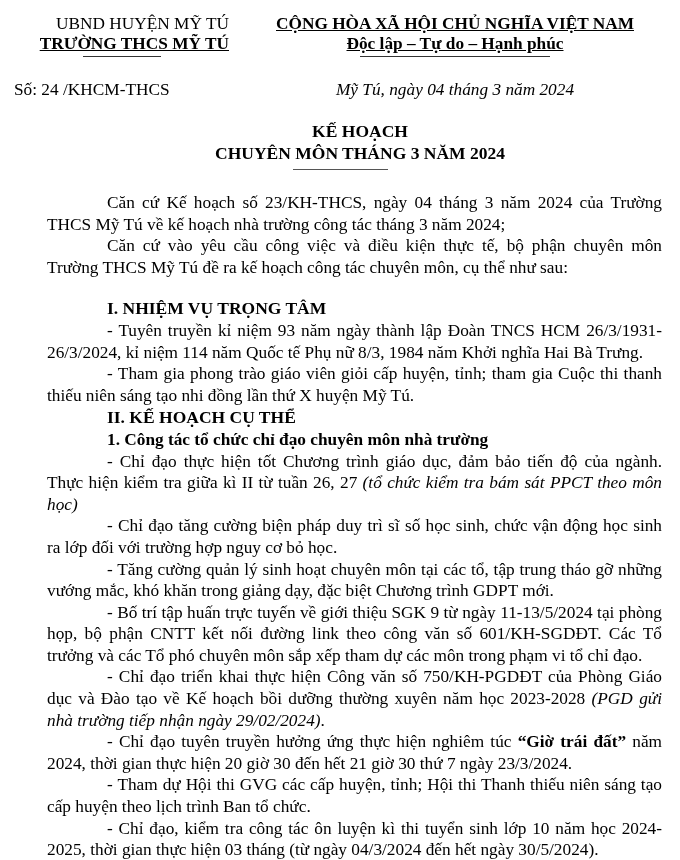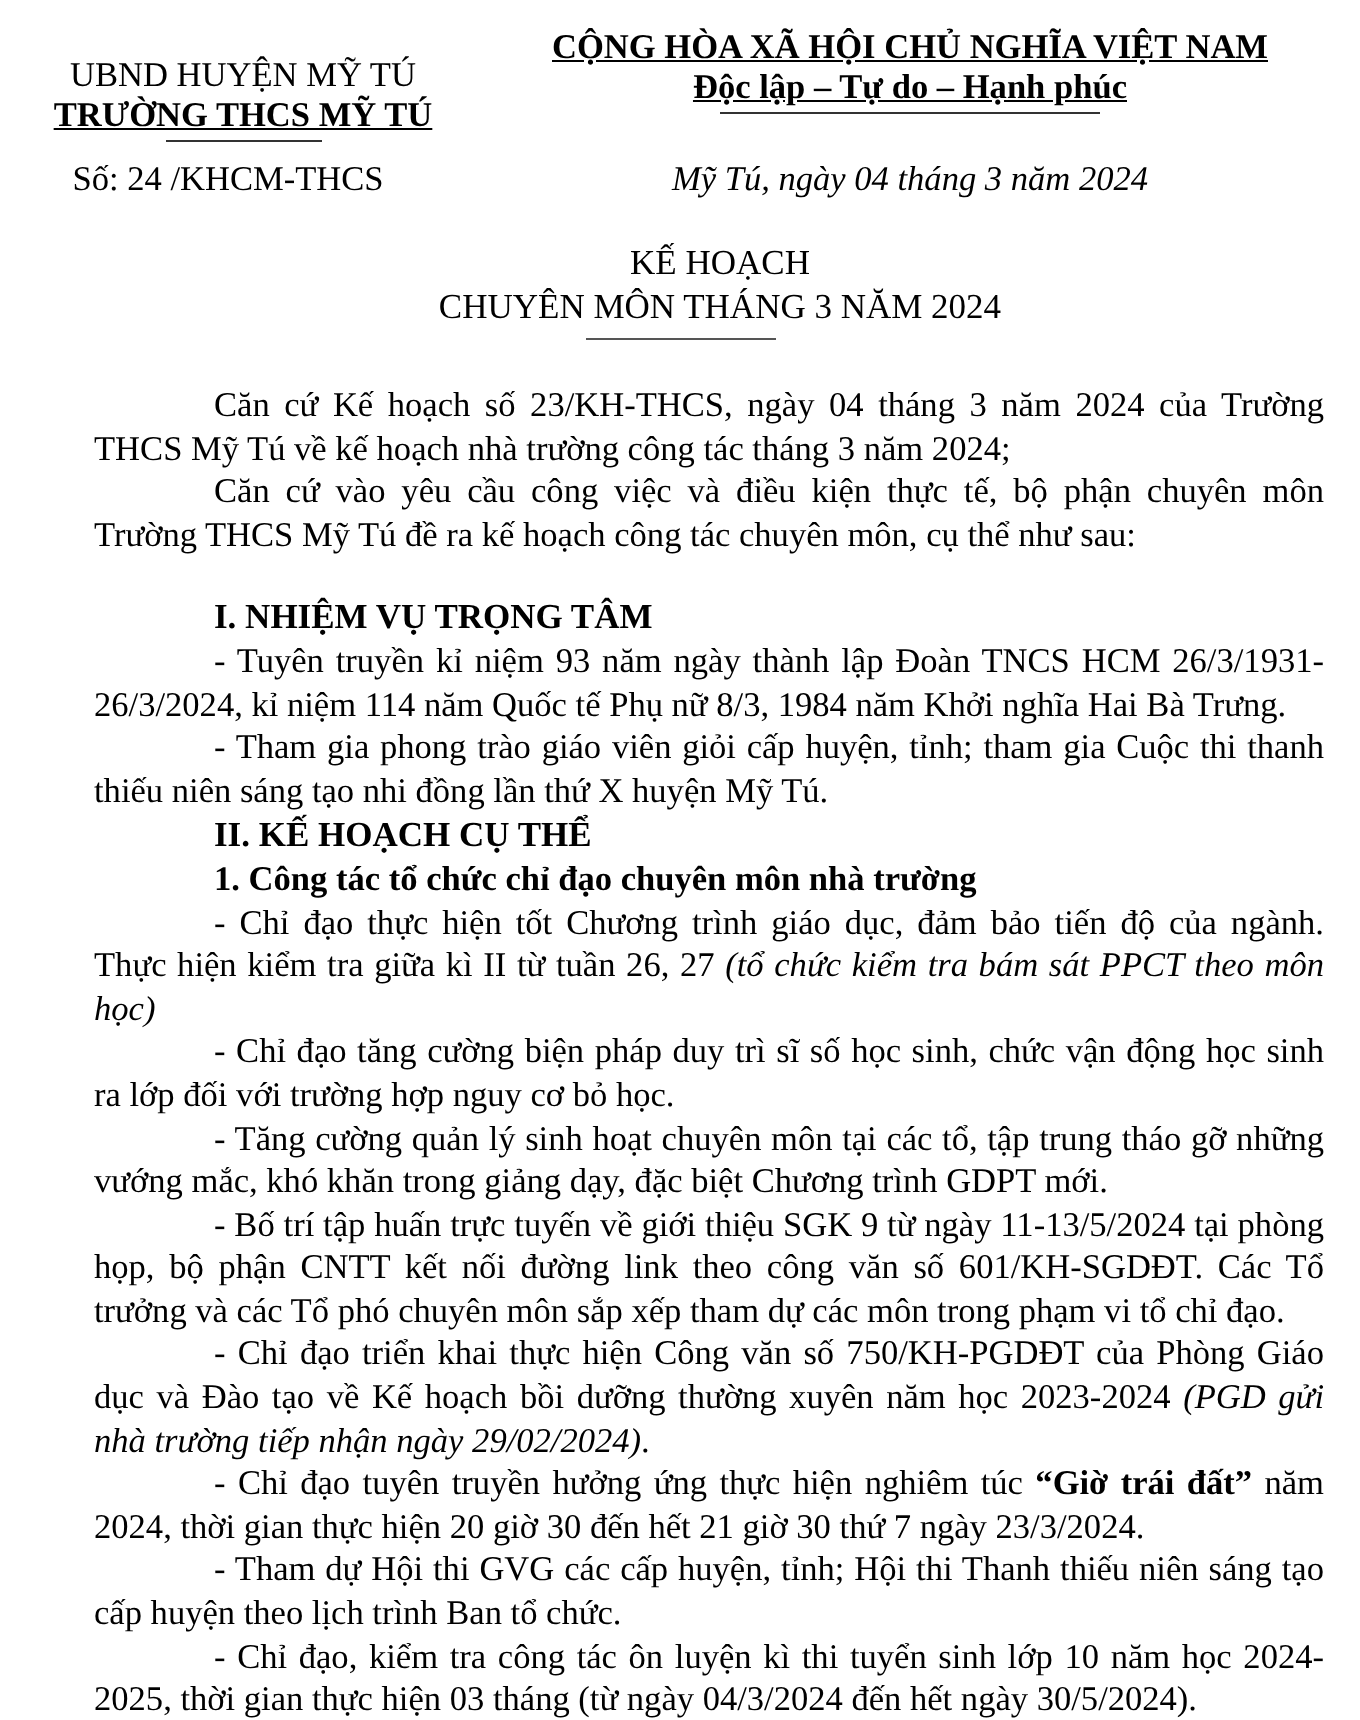--- a/index.html
+++ b/index.html
@@ -2,31 +2,31 @@
 <html><head>
 <meta charset="utf-8">
 <style>
   html, body { margin:0; padding:0; background:#ffffff; }
   body {
     width:680px; height:860px; overflow:hidden; position:relative;
     font-family:"Liberation Serif", serif; color:#000; font-size:17.3px;
   }
   .page { position:absolute; left:0; top:0; width:680px; height:860px; }
   .header { position:absolute; top:14px; left:0; width:680px; height:90px; }
-  .left-col { position:absolute; left:14px; top:14px; width:215px; text-align:center; }
+  .left-col { position:absolute; left:14px; top:0; width:215px; text-align:right; }
   .right-col { position:absolute; left:240px; top:0; width:430px; text-align:center; }
   .hline { line-height:20px; white-space:nowrap; }
   .bold { font-weight:bold;text-decoration:underline; }
   .rule { height:1px; background:#333; margin:2px auto 0 auto; }
   .rule.left { width:78px; }
   .rule.right { width:190px; }
-  .ref { position:absolute; top:66px; left:14px; width:200px; text-align:center; white-space:nowrap; }
+  .ref { position:absolute; top:66px; left:14px; width:200px; text-align:left; white-space:nowrap; }
   .date { position:absolute; top:66px; left:240px; width:430px; text-align:center; font-style:italic; white-space:nowrap; }
   .title-block { position:absolute; top:120px; left:0; width:680px; text-align:center; }
-  .title-block .t { font-weight:normal; line-height:22px; font-size:17.5px;padding-left:40px; }
+  .title-block .t { font-weight:bold; line-height:22px; font-size:17.5px;padding-left:40px; }
   .title-rule { width:95px; height:1px; background:#555; margin:5px auto 0 auto; }
   .body { position:absolute; top:192px; left:47px; width:615px; line-height:21.6px; text-align:justify; }
   .p { text-indent:60px; margin:0; }
   .h { text-indent:60px; margin:0; font-weight:bold; }
   .h.big { font-size:17.5px; }
   .it { font-style:italic; }
 </style>
 </head>
 <body>
 
@@ -61,19 +61,19 @@
     <p class="p">- Tuyên truyền kỉ niệm 93 năm ngày thành lập Đoàn TNCS HCM 26/3/1931-26/3/2024, kỉ niệm 114 năm Quốc tế Phụ nữ 8/3, 1984 năm Khởi nghĩa Hai Bà Trưng.</p>
     <p class="p">- Tham gia phong trào giáo viên giỏi cấp huyện, tỉnh; tham gia Cuộc thi thanh thiếu niên sáng tạo nhi đồng lần thứ X huyện Mỹ Tú.</p>
 
     <p class="h big" style="margin-top:1px">II. KẾ HOẠCH CỤ THỂ</p>
     <p class="h">1. Công tác tổ chức chỉ đạo chuyên môn nhà trường</p>
 
     <p class="p"><span>- Chỉ đạo thực hiện tốt Chương trình giáo dục, đảm bảo tiến độ của ngành. Thực hiện kiểm tra giữa kì II từ tuần 26, 27 </span><span class="it">(tổ chức kiểm tra bám sát PPCT theo môn học)</span></p>
     <p class="p">- Chỉ đạo tăng cường biện pháp duy trì sĩ số học sinh, chức vận động học sinh ra lớp đối với trường hợp nguy cơ bỏ học.</p>
     <p class="p">- Tăng cường quản lý sinh hoạt chuyên môn tại các tổ, tập trung tháo gỡ những vướng mắc, khó khăn trong giảng dạy, đặc biệt Chương trình GDPT mới.</p>
     <p class="p">- Bố trí tập huấn trực tuyến về giới thiệu SGK 9 từ ngày 11-13/5/2024 tại phòng họp, bộ phận CNTT kết nối đường link theo công văn số 601/KH-SGDĐT. Các Tổ trưởng và các Tổ phó chuyên môn sắp xếp tham dự các môn trong phạm vi tổ chỉ đạo.</p>
-    <p class="p"><span>- Chỉ đạo triển khai thực hiện Công văn số 750/KH-PGDĐT của Phòng Giáo dục và Đào tạo về Kế hoạch bồi dưỡng thường xuyên năm học 2023-2024 </span><span class="it">(PGD gửi nhà trường tiếp nhận ngày 29/02/2024)</span><span>.</span></p>
+    <p class="p"><span>- Chỉ đạo triển khai thực hiện Công văn số 750/KH-PGDĐT của Phòng Giáo dục và Đào tạo về Kế hoạch bồi dưỡng thường xuyên năm học 2023-2028 </span><span class="it">(PGD gửi nhà trường tiếp nhận ngày 29/02/2024)</span><span>.</span></p>
     <p class="p"><span>- Chỉ đạo tuyên truyền hưởng ứng thực hiện nghiêm túc </span><b>“Giờ trái đất”</b><span> năm 2024, thời gian thực hiện 20 giờ 30 đến hết 21 giờ 30 thứ 7 ngày 23/3/2024.</span></p>
     <p class="p">- Tham dự Hội thi GVG các cấp huyện, tỉnh; Hội thi Thanh thiếu niên sáng tạo cấp huyện theo lịch trình Ban tổ chức.</p>
     <p class="p">- Chỉ đạo, kiểm tra công tác ôn luyện kì thi tuyển sinh lớp 10 năm học 2024-2025, thời gian thực hiện 03 tháng (từ ngày 04/3/2024 đến hết ngày 30/5/2024).</p>
 
   </div>
 </div>
 
 </body></html>

